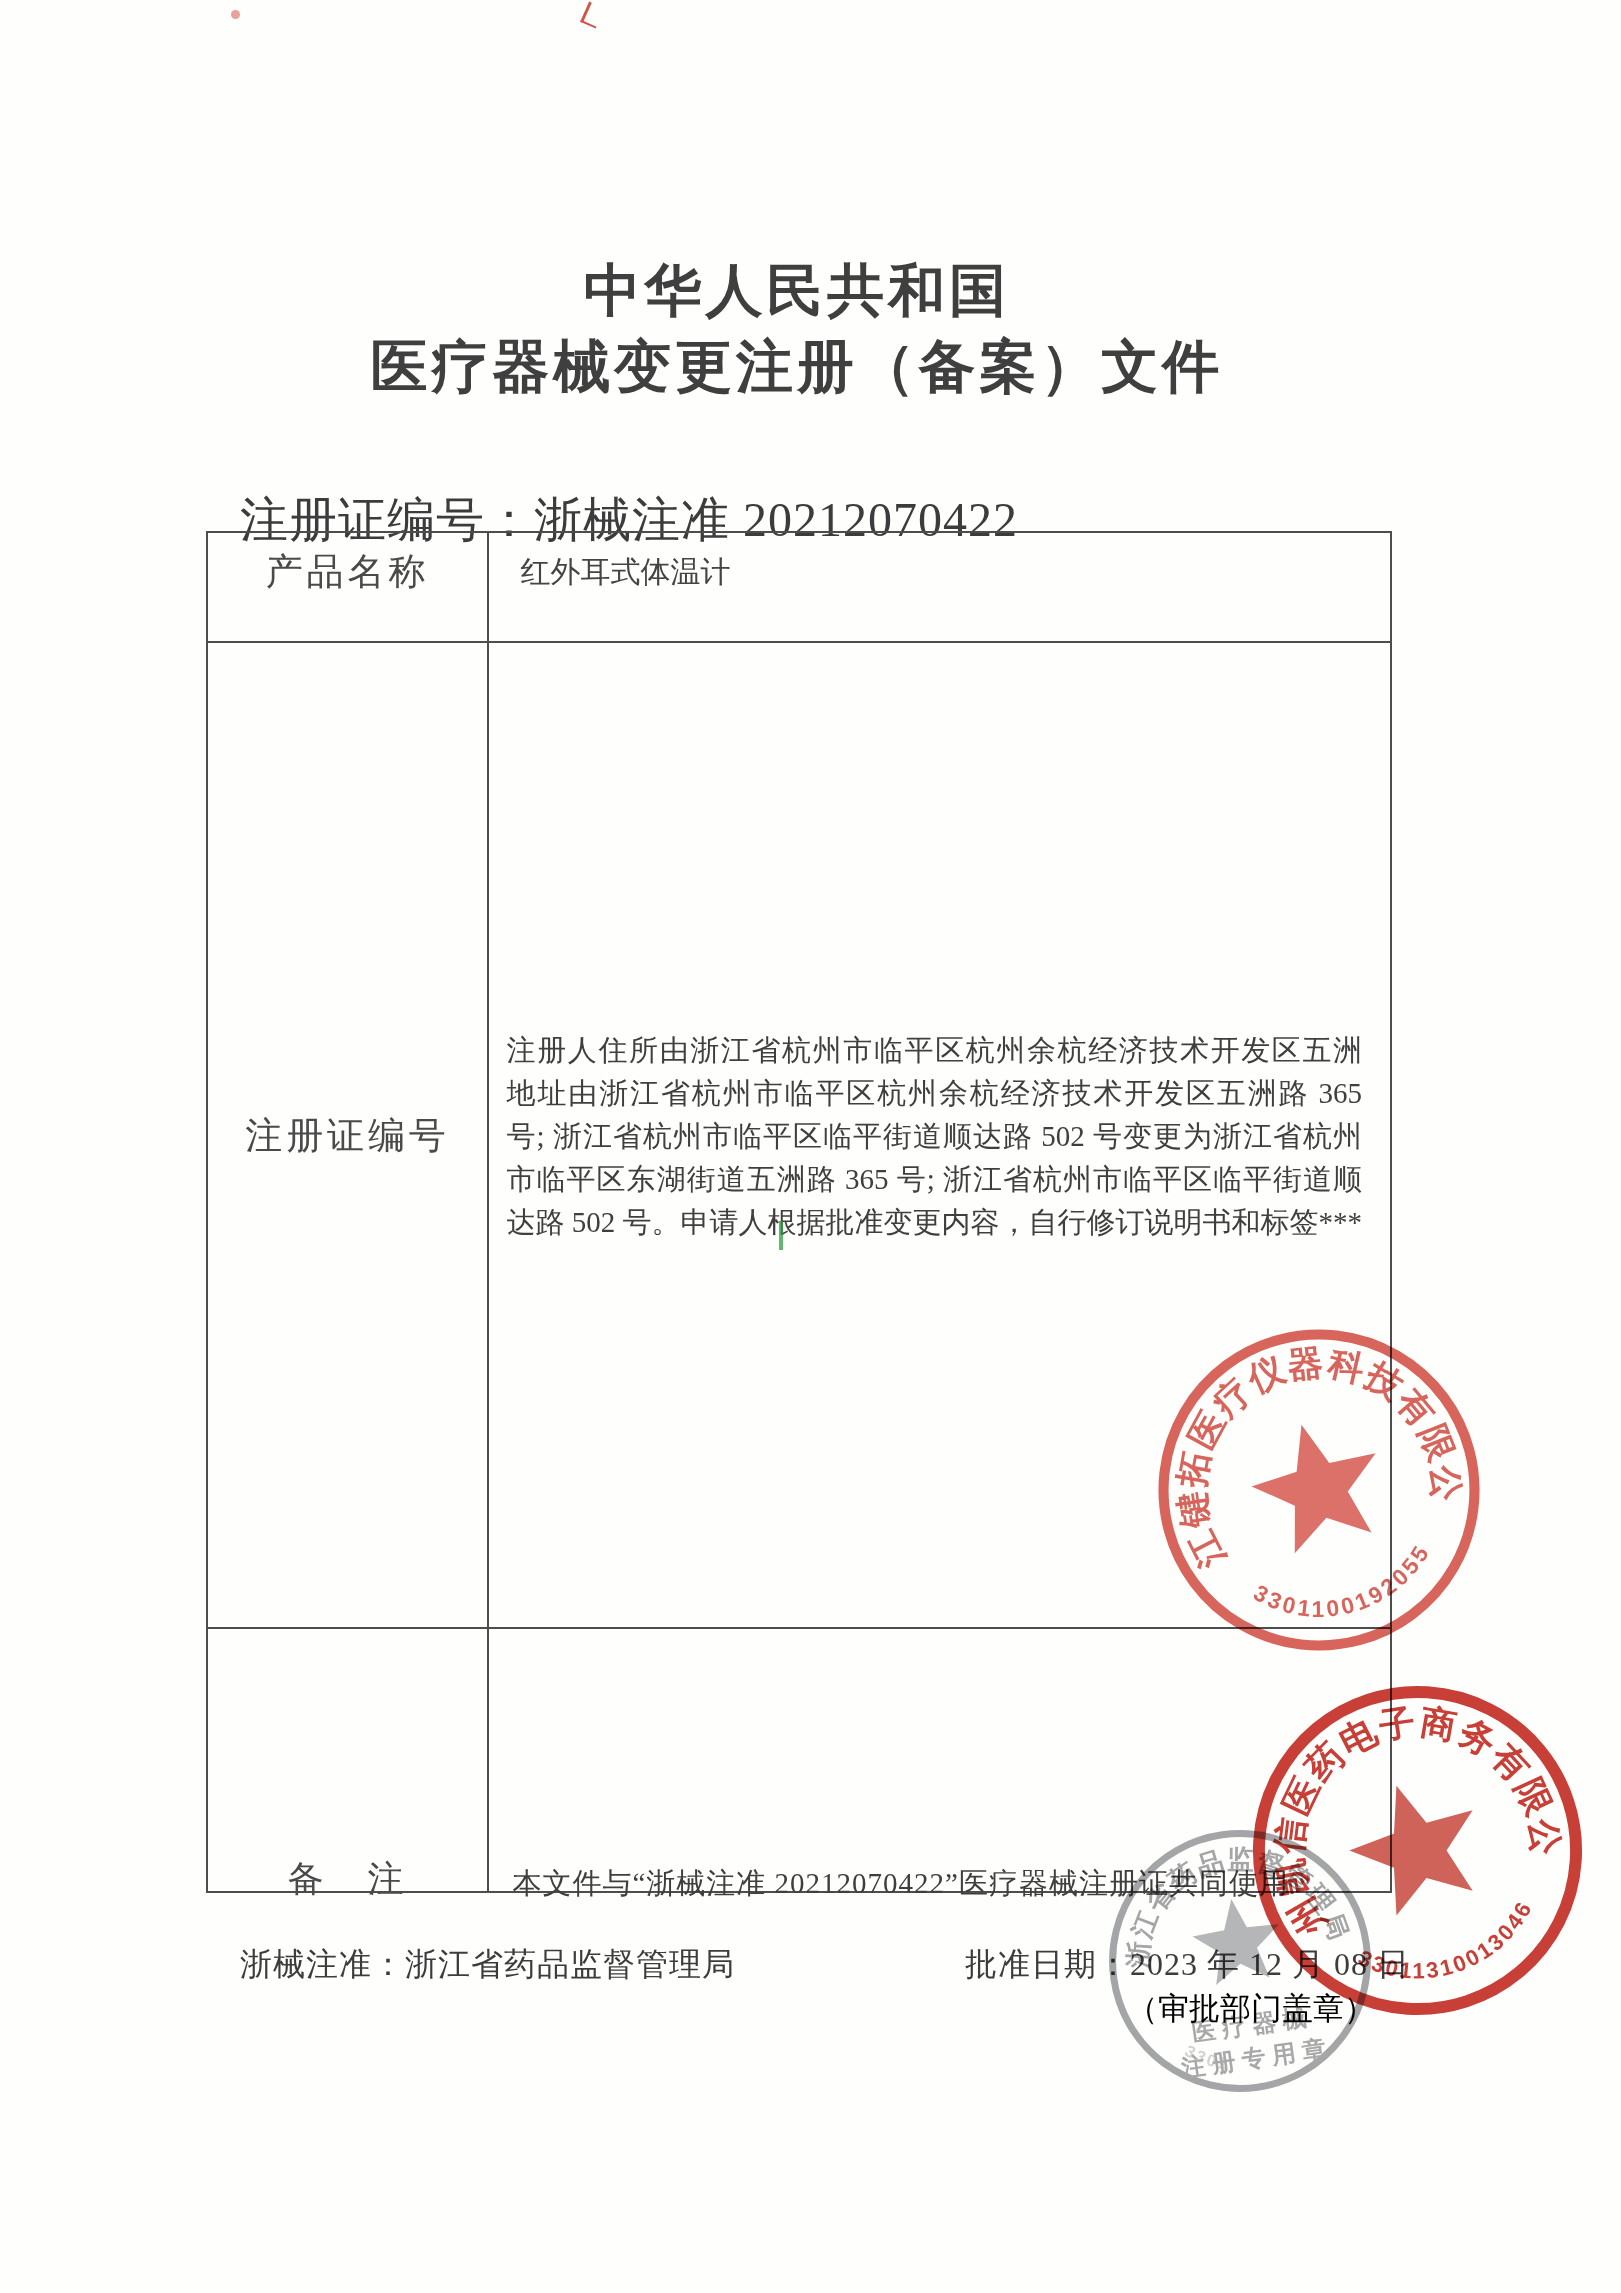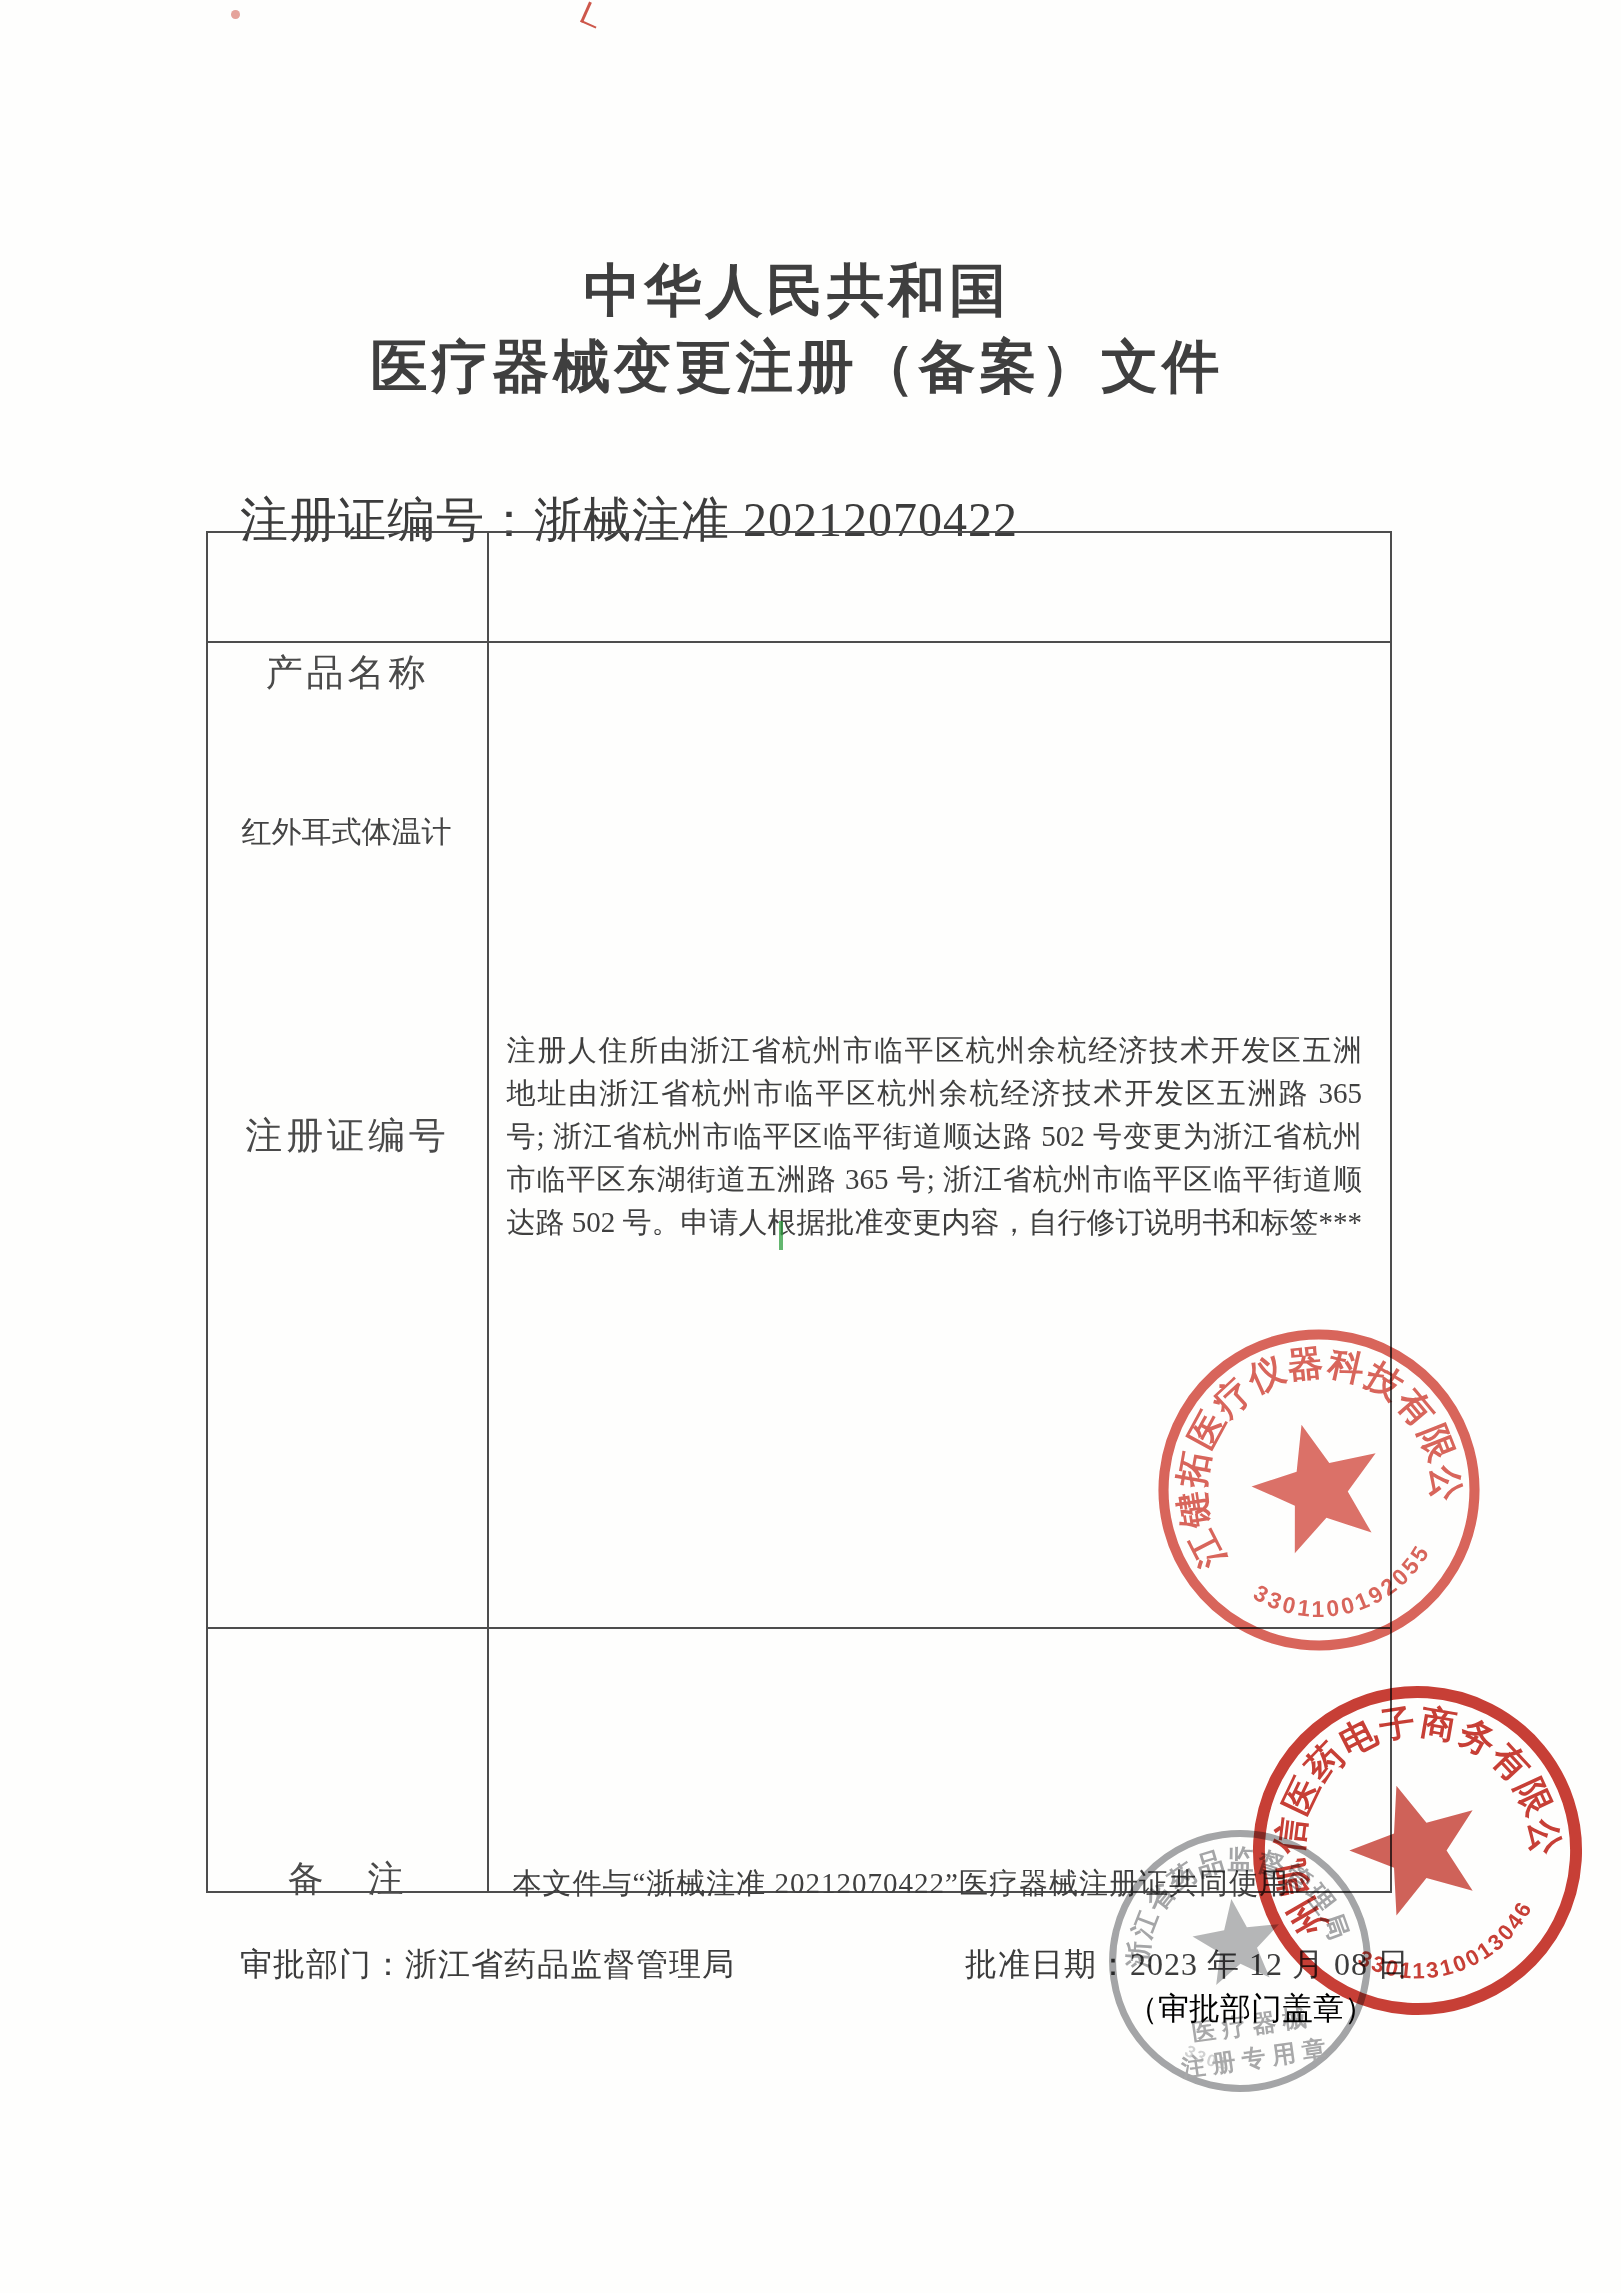--- a/index.html
+++ b/index.html
@@ -21,21 +21,21 @@
     border:2px solid #4d4d4d;box-sizing:border-box;
   }
   .h-divider{position:absolute;left:0;right:0;height:2px;background:#4d4d4d;}
   .v-divider{position:absolute;top:0;bottom:0;width:2px;background:#4d4d4d;left:279px;}
   .row{position:absolute;left:0;right:0;display:flex;}
   .label-cell{
     width:279px;flex:0 0 279px;display:flex;align-items:center;justify-content:center;
     font-size:37px;letter-spacing:3.9px;color:#4a4a4a;white-space:nowrap;
   }
   .value-cell{flex:1;display:flex;align-items:center;box-sizing:border-box;}
-  #row-product{top:0;height:78px;flex-direction:column;}
+  #row-product{top:0;height:78px;}
   #row-change{top:110px;height:986px;}
   #row-note{top:1104px;height:267px;align-items:flex-end;}
   #product-value{padding-left:21.6px;font-size:30px;color:#444;margin-left:12px;}
   #change-text{
     padding:0 41px 0 19.6px;flex-direction:column;justify-content:center;
     align-items:stretch;
   }
   .change-line{
     font-size:29px;line-height:43px;color:#3f3f3f;
     text-align:justify;text-align-last:justify;white-space:nowrap;
@@ -86,21 +86,21 @@
       <div class="change-line">达路 502 号。申请人根据批准变更内容，自行修订说明书和标签***</div>
     </div>
   </div>
 
   <div class="row" id="row-note">
     <div class="label-cell">备　注</div>
     <div class="value-cell" id="note-value">本文件与“浙械注准 20212070422”医疗器械注册证共同使用</div>
   </div>
 </div>
 
-<div class="abs" id="approval-dept">审批部门：浙江省药品监督管理局</div>
+<div class="abs" id="approval-dept">浙械注准：浙江省药品监督管理局</div>
 <div class="abs" id="approval-date">批准日期：2023 年 12 月 08 日</div>
 <div class="abs" id="seal-note">（审批部门盖章）</div>
 
 <svg class="abs stamp" id="stamp-company1" width="338" height="338" viewBox="0 0 200 200">
   <defs>
     <path id="s1-top" d="M 36.1,123.3 A 68,68 0 1 1 163.9,123.3"></path>
     <path id="s1-bot" d="M 35.0,137.5 A 75,75 0 0 0 165.0,137.5"></path>
   </defs>
   <circle cx="100" cy="100" r="92" fill="none" stroke="#d5544a" stroke-width="6"></circle>
   <polygon fill="#d5544a" opacity="0.92" points="100,60 110,86.2 138,87.6 116.2,105.3 123.5,132.4 100,117 76.5,132.4 83.8,105.3 62,87.6 90,86.2"></polygon>

